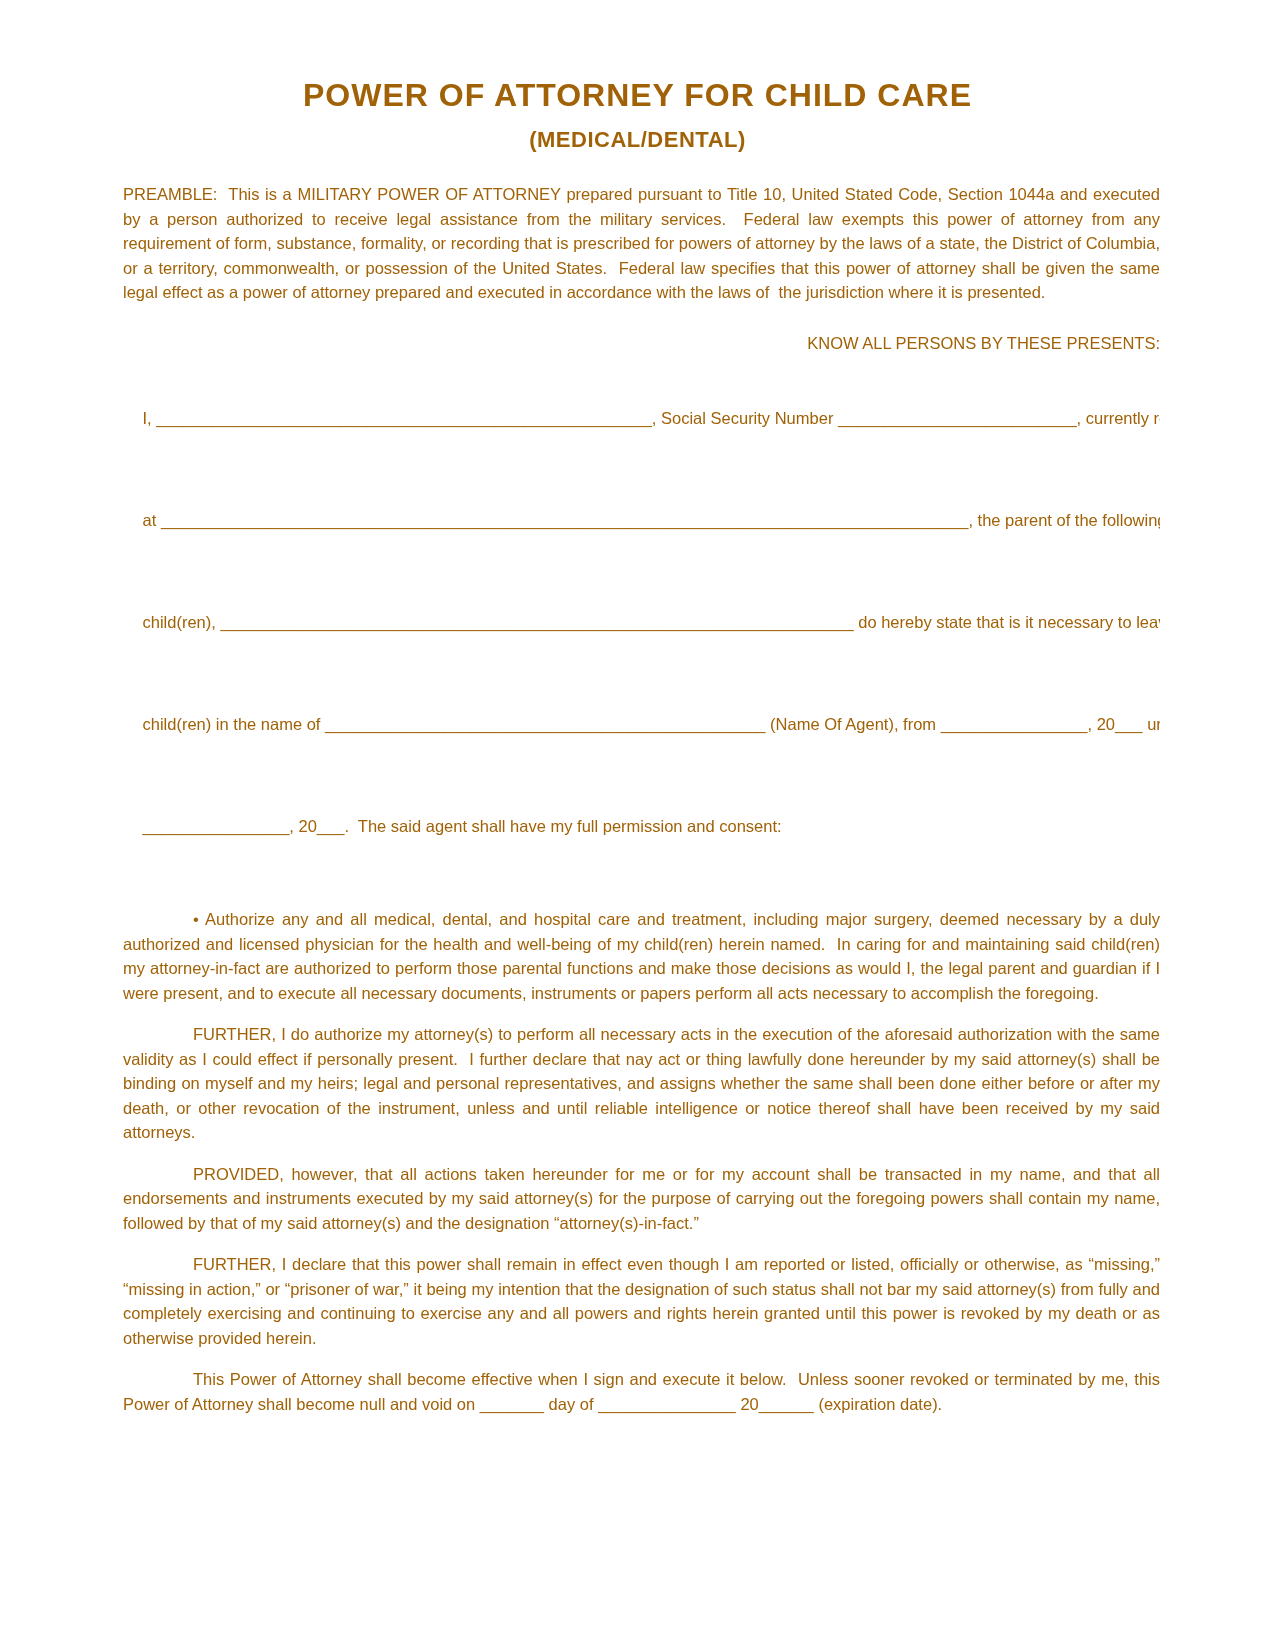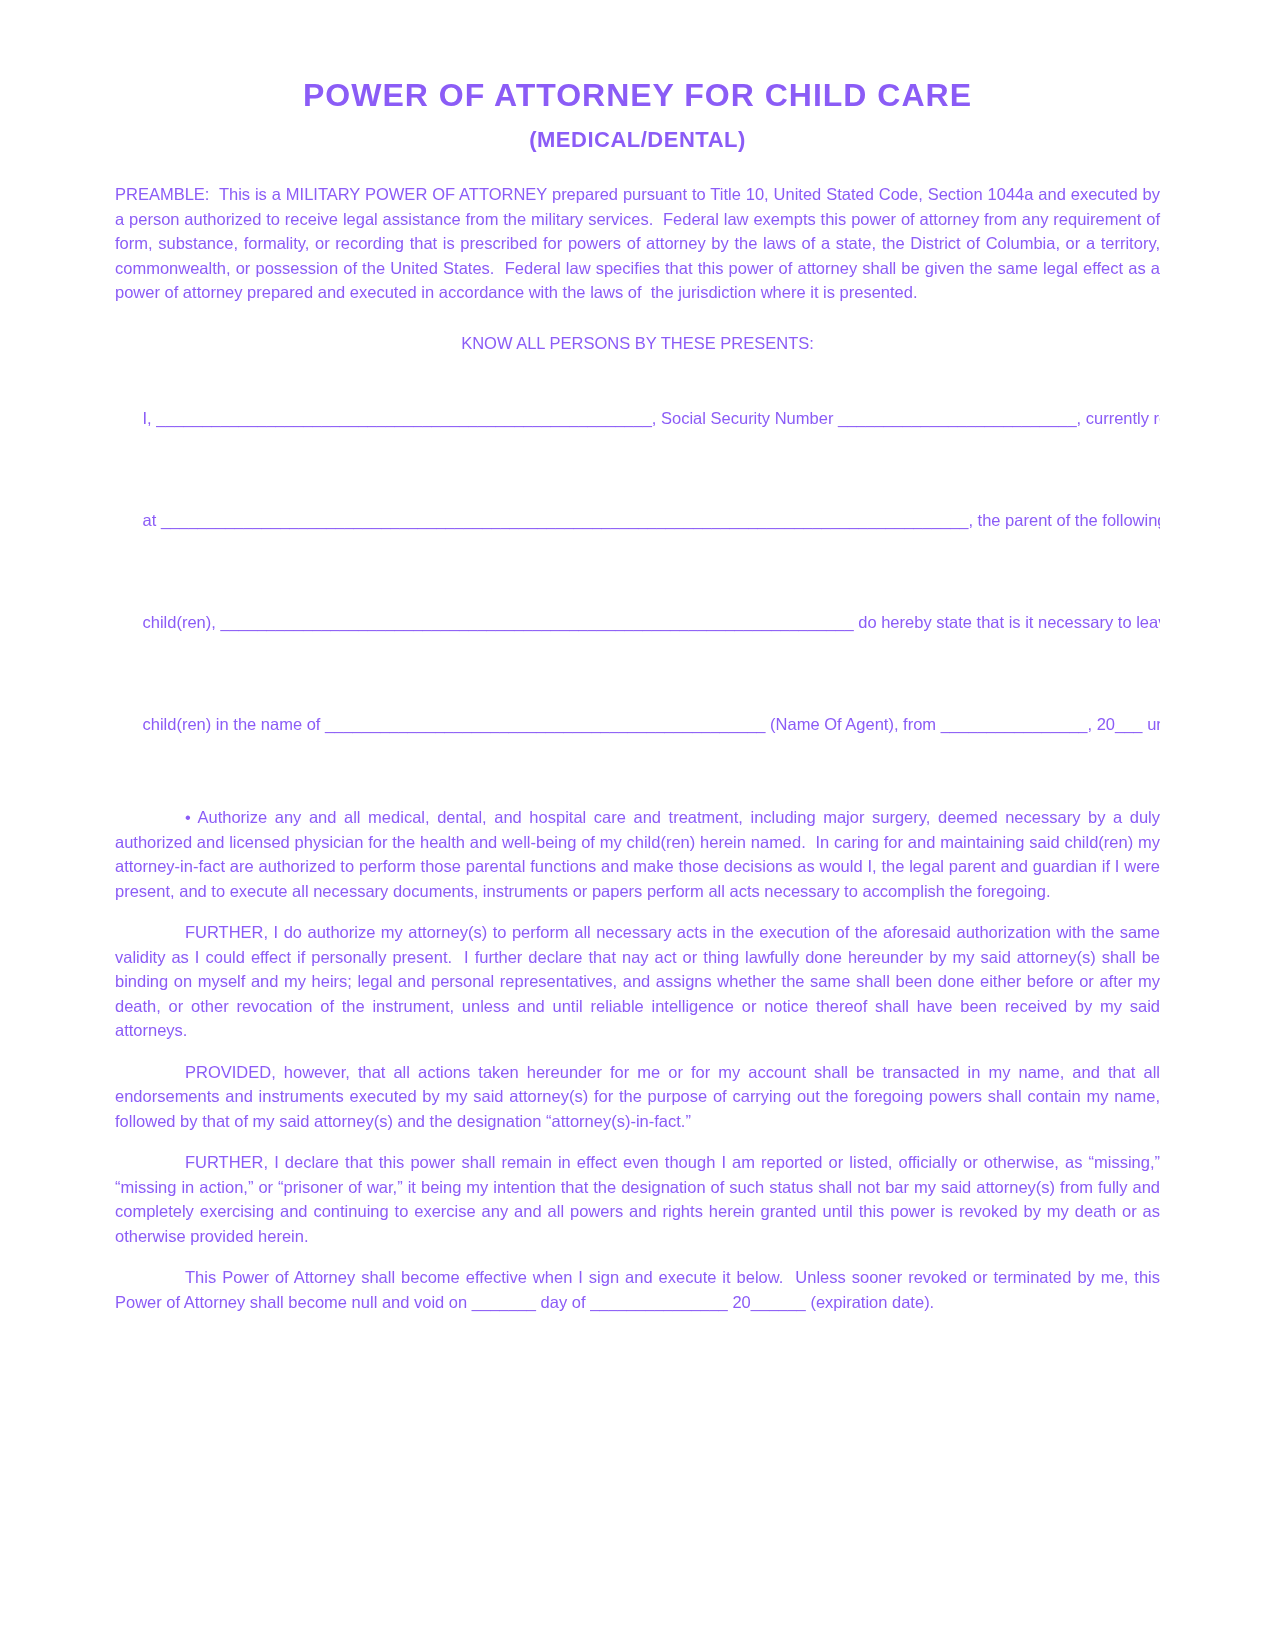--- a/index.html
+++ b/index.html
@@ -2,40 +2,40 @@
 <html><head>
 <meta charset="utf-8">
 <style>
   html,body{margin:0;padding:0;background:#fff;}
   .page{
     position:relative;
     width:1275px;height:1650px;
     box-sizing:border-box;
     padding:78px 115px 0 115px;
     background:#ffffff;
-    color:#8b5cf6;
+    color:#a16207;
     font-family:"Liberation Sans","DejaVu Sans",sans-serif;
     overflow:hidden;
   }
   h1.title{
     margin:0;text-align:center;
     font-size:32px;line-height:34px;font-weight:700;letter-spacing:1px;
   }
   h2.subtitle{
     margin:16px 0 11px 0;text-align:center;
     font-size:22px;line-height:24px;font-weight:700;letter-spacing:0.5px;
   }
   .para{
-    margin:17px 0 0 0;
+    margin:17px 0 0 8px;
     font-size:16.5px;line-height:24.5px;
     text-align:justify;
     white-space:pre-wrap;
   }
   .preamble{margin-top:30px;}
-  .knowall{margin-top:26px;text-align:center;}
+  .knowall{margin-top:26px;text-align:right;}
   .indent{text-indent:70px;}
   .bullet-para{margin-top:30px;}
   .fillin{margin-top:12px;}
   .fline{
     font-size:16.5px;line-height:34px;
     white-space:pre;overflow:hidden;
   }
   .it{}
 </style>
 </head>
@@ -56,20 +56,23 @@
     </div>
     <div class="fline">
       <span>at </span><span>________________________________________________________________________________________</span><span>, the parent of the following minor</span>
     </div>
     <div class="fline">
       <span>child(ren), </span><span>_____________________________________________________________________</span><span> do hereby state that is it necessary to leave said</span>
     </div>
     <div class="fline">
       <span>child(ren) in the name of </span><span>________________________________________________</span><span> (</span><span class="it">Name Of Agent</span><span>), from </span><span>________________</span><span>, 20___ until</span>
     </div>
+    <div class="fline">
+      <span>________________</span><span>, 20___.  The said agent shall have my full permission and consent:</span>
+    </div>
   </div>
 
   <p class="para indent bullet-para">• Authorize any and all medical, dental, and hospital care and treatment, including major surgery, deemed necessary by a duly authorized and licensed physician for the health and well-being of my child(ren) herein named.  In caring for and maintaining said child(ren) my attorney-in-fact are authorized to perform those parental functions and make those decisions as would I, the legal parent and guardian if I were present, and to execute all necessary documents, instruments or papers perform all acts necessary to accomplish the foregoing.</p>
 
   <p class="para indent">FURTHER, I do authorize my attorney(s) to perform all necessary acts in the execution of the aforesaid authorization with the same validity as I could effect if personally present.  I further declare that nay act or thing lawfully done hereunder by my said attorney(s) shall be binding on myself and my heirs; legal and personal representatives, and assigns whether the same shall been done either before or after my death, or other revocation of the instrument, unless and until reliable intelligence or notice thereof shall have been received by my said attorneys.</p>
 
   <p class="para indent">PROVIDED, however, that all actions taken hereunder for me or for my account shall be transacted in my name, and that all endorsements and instruments executed by my said attorney(s) for the purpose of carrying out the foregoing powers shall contain my name, followed by that of my said attorney(s) and the designation “attorney(s)-in-fact.”</p>
 
   <p class="para indent">FURTHER, I declare that this power shall remain in effect even though I am reported or listed, officially or otherwise, as “missing,” “missing in action,” or “prisoner of war,” it being my intention that the designation of such status shall not bar my said attorney(s) from fully and completely exercising and continuing to exercise any and all powers and rights herein granted until this power is revoked by my death or as otherwise provided herein.</p>
 

